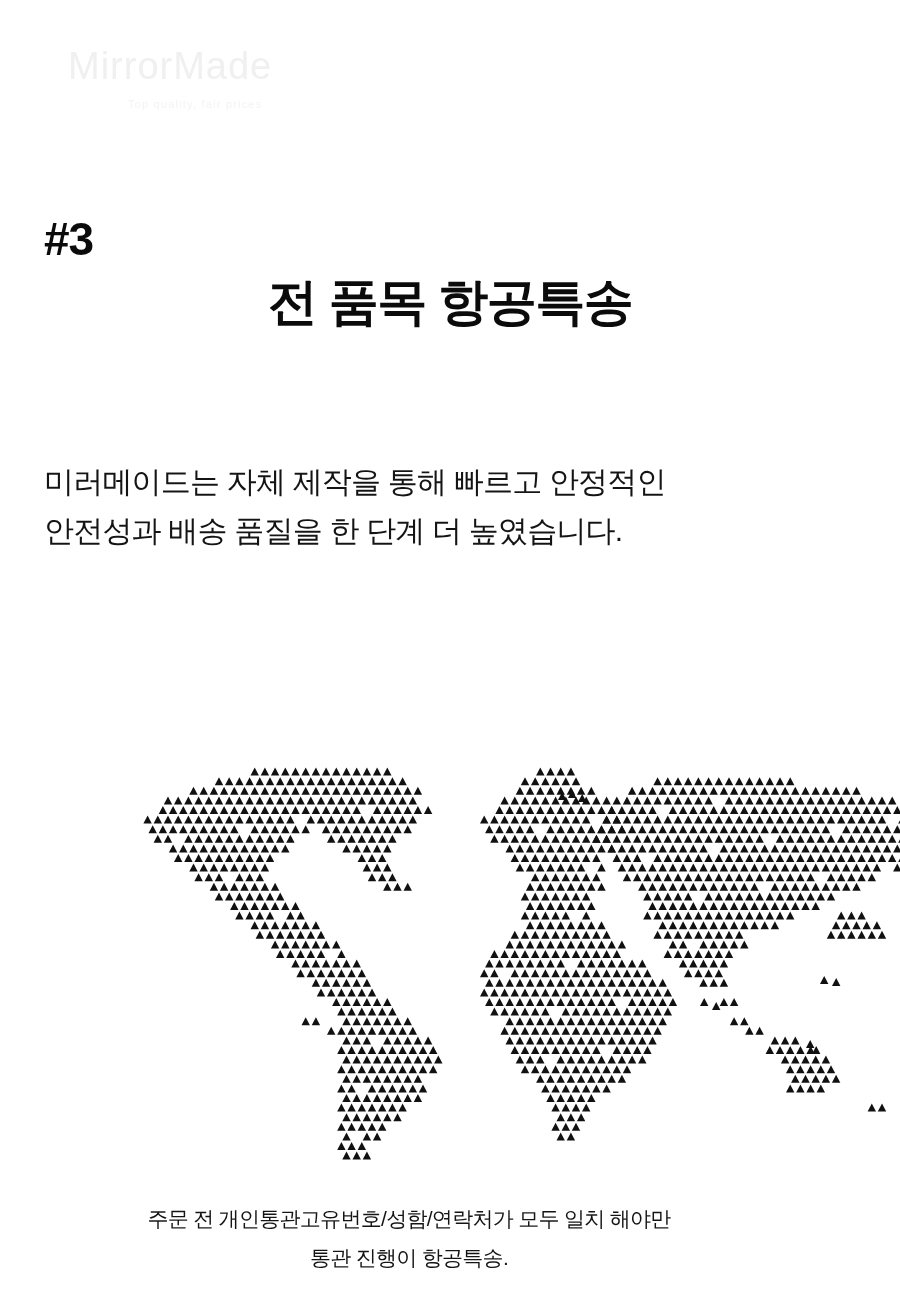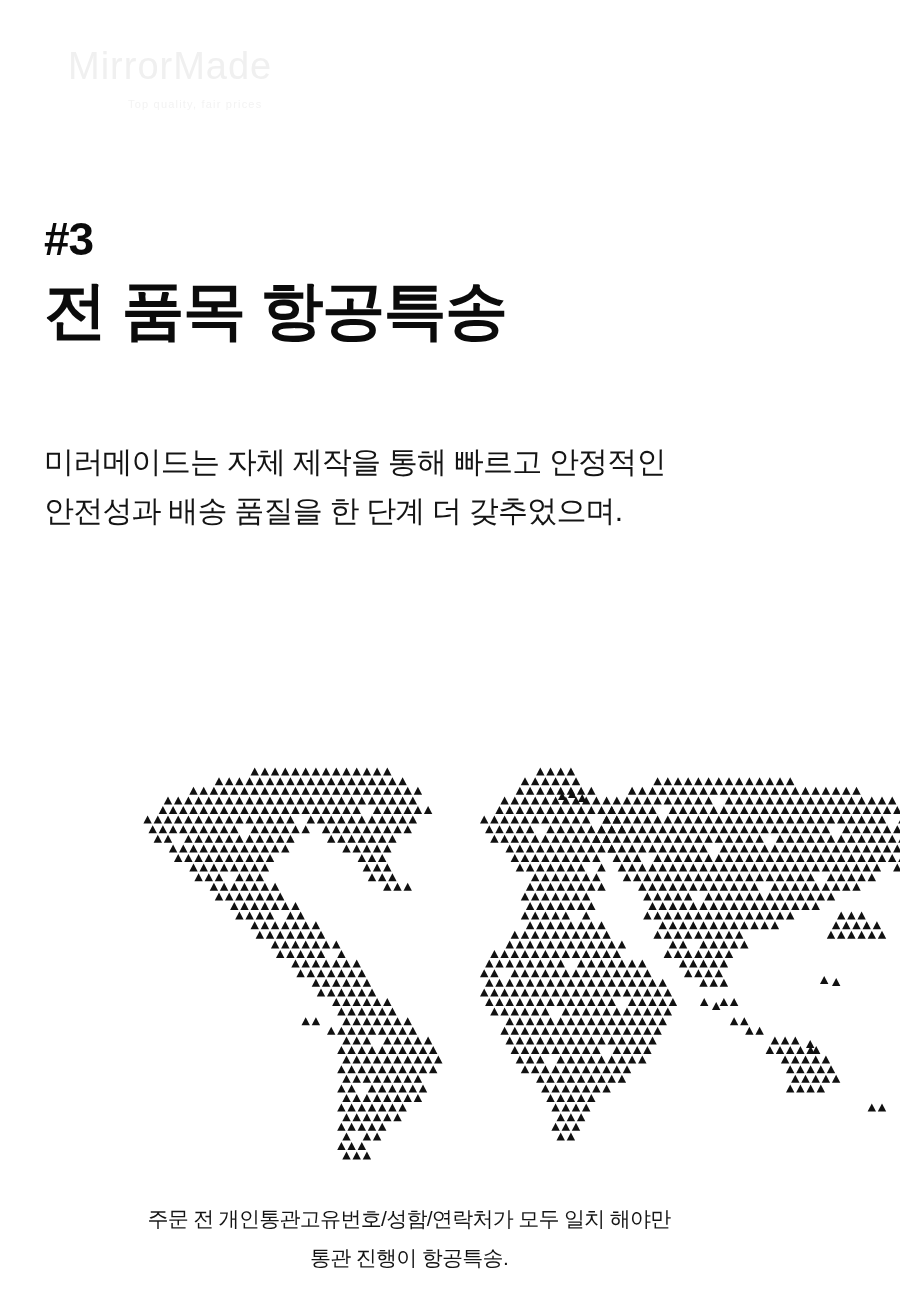--- a/index.html
+++ b/index.html
@@ -51,32 +51,33 @@
   }
   .heading-number {
     font-size: 46px;
     font-weight: 700;
     letter-spacing: -1px;
     line-height: 1.12;
     color: #0b0b0b;
   }
   .heading-title {
     margin-top: 6px;
-    font-size: 63px;
+    font-size: 50px;
     font-weight: 700;
     letter-spacing: -1.5px;
     line-height: 1.22;
     color: #0b0b0b;
+    text-align: center;
   }
 
   
   .body-copy {
     position: absolute;
     left: 44px;
-    top: 438px;
+    top: 458px;
     width: 830px;
     font-size: 30px;
     font-weight: 500;
     line-height: 1.62;
     letter-spacing: -0.8px;
     color: #141414;
   }
   .body-copy .line {
     display: block;
     white-space: nowrap;
@@ -121,21 +122,21 @@
   <div class="wm-sub">Top quality, fair prices</div>
 </div>
 
 <div class="heading-block">
   <div class="heading-number">#3</div>
   <div class="heading-title">전 품목 항공특송</div>
 </div>
 
 <div class="body-copy">
   <span class="line">미러메이드는 자체 제작을 통해 빠르고 안정적인</span>
-  <span class="line">안전성과 배송 품질을 한 단계 더 갖추었으며.</span>
+  <span class="line">안전성과 배송 품질을 한 단계 더 높였습니다.</span>
 </div>
 
 <div class="map-wrap">
   <svg viewBox="0 0 900 420" xmlns="http://www.w3.org/2000/svg">
     <defs>
       <marker id="m"></marker>
     </defs>
     <g id="tri-layer" fill="#111111">
         <polygon points="250.5,35.6 254.7,27.6 258.9,35.6"></polygon>
         <polygon points="260.7,35.6 264.9,27.6 269.1,35.6"></polygon>

